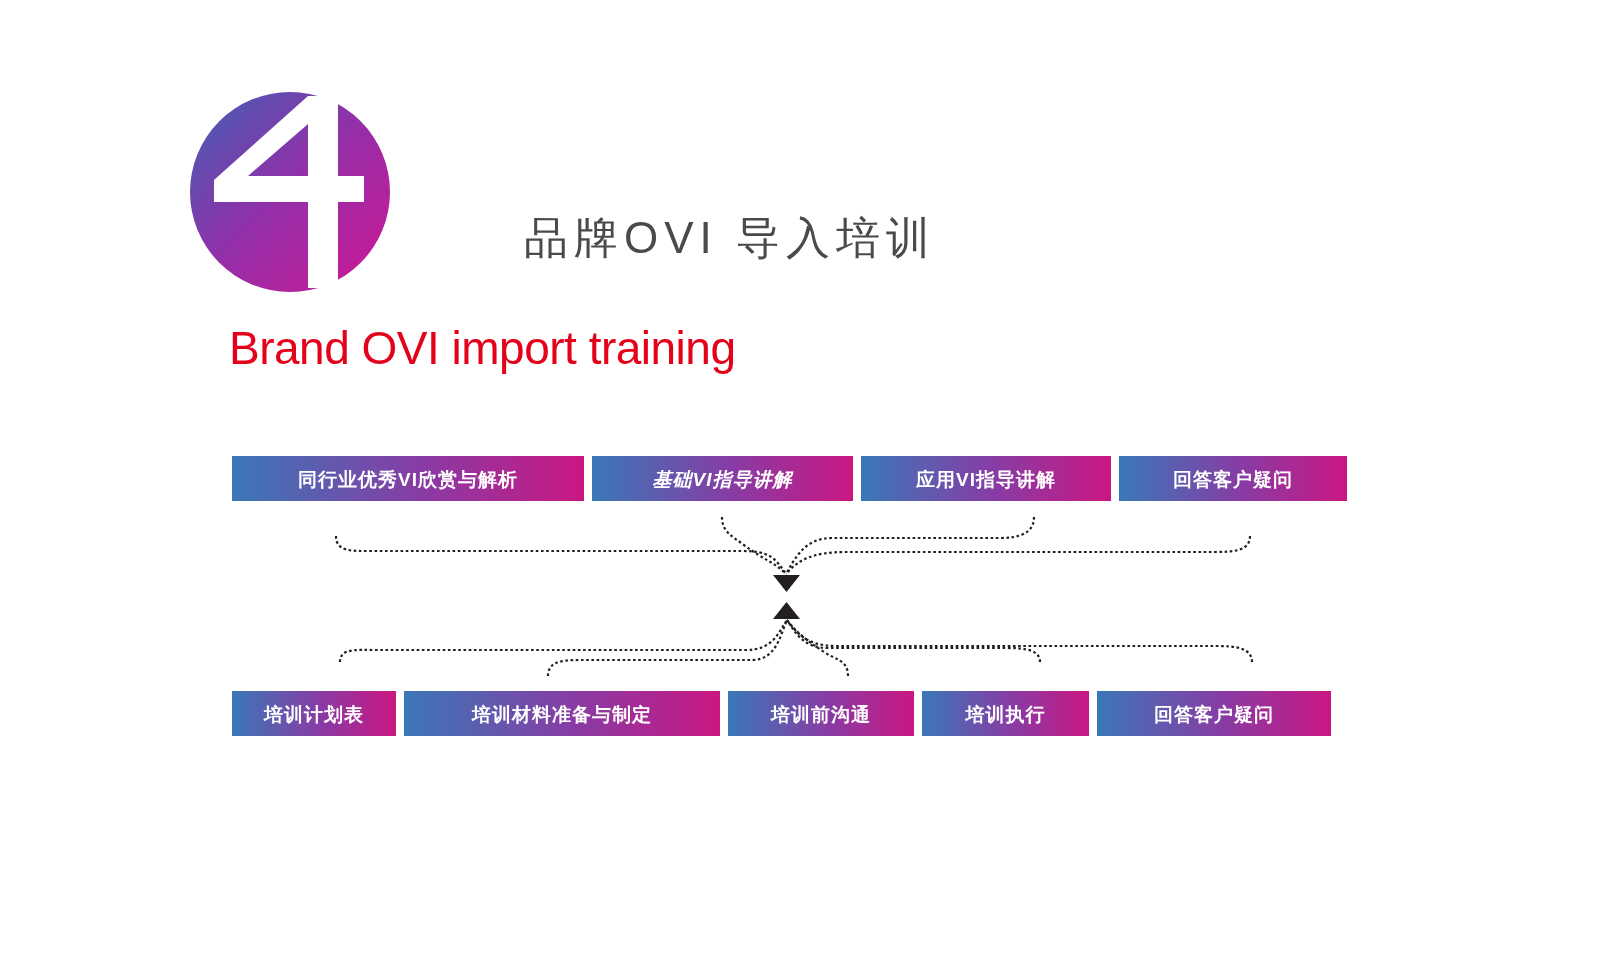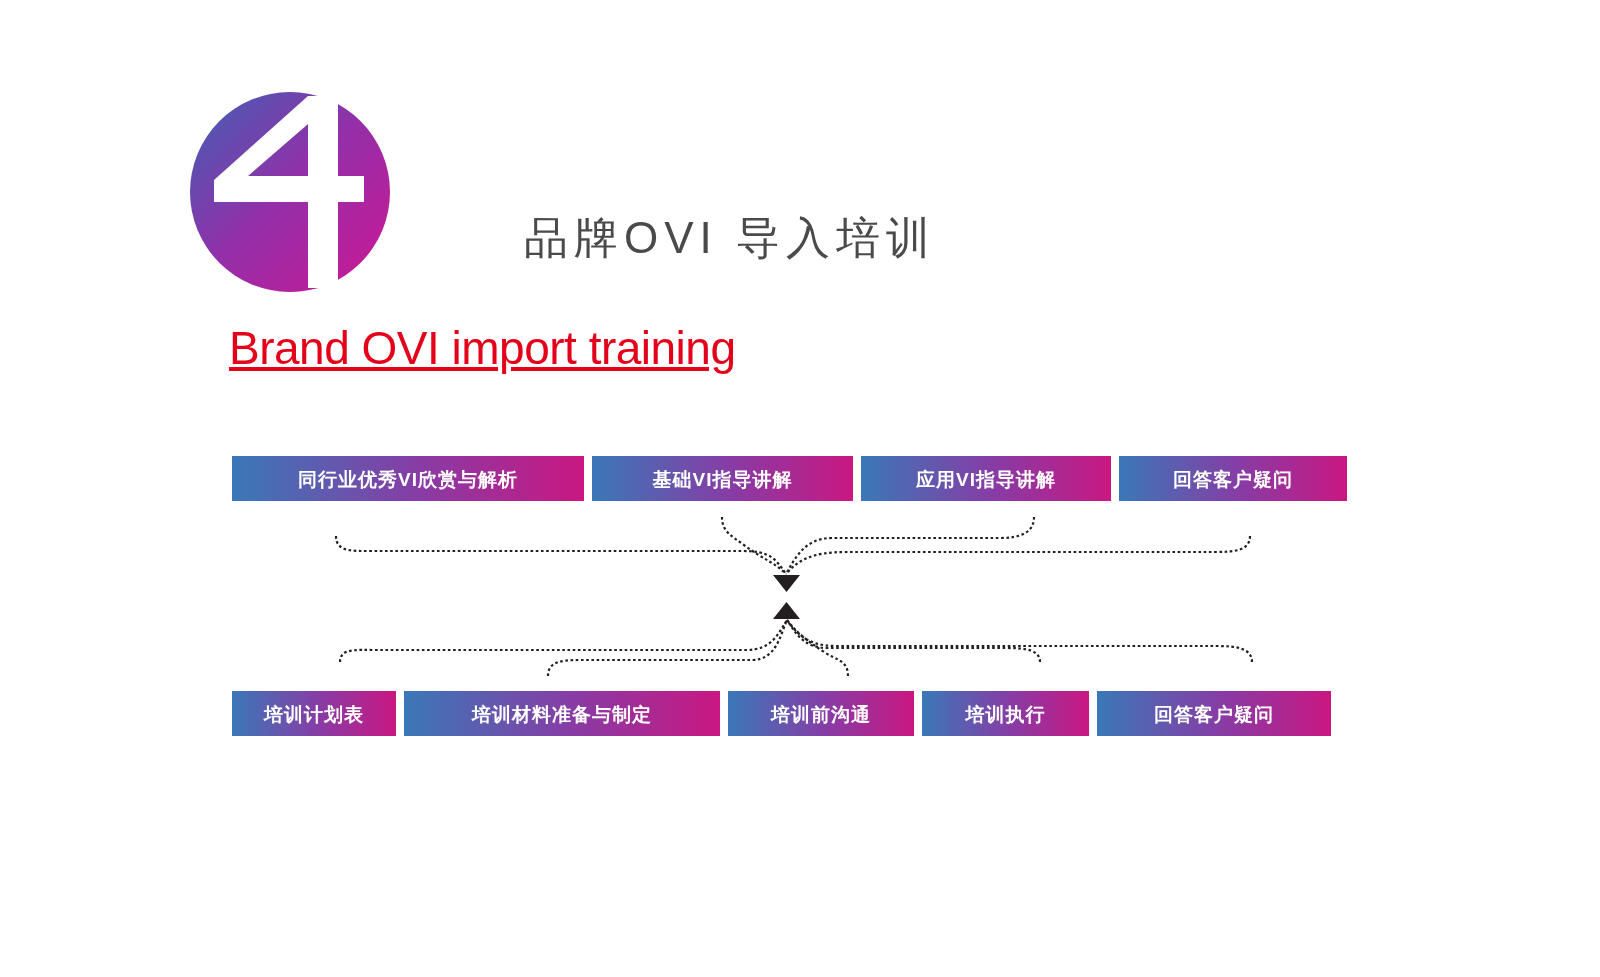--- a/index.html
+++ b/index.html
@@ -126,27 +126,27 @@
       <circle cx="104" cy="104" r="100" fill="url(#logoGrad)" mask="url(#fourMask)"></circle>
 
       <g mask="url(#fourMask)">
         <rect x="152" y="88" width="32" height="26" fill="url(#logoGrad)" opacity="0"></rect>
       </g>
     </svg>
   </div>
 
   <div class="title-cn" style="color: rgb(74, 74, 74);">品牌OVI 导入培训</div>
 
-  <div class="title-en" style="color: rgb(228, 2, 27); text-decoration: underline;">Brand OVI import training</div>
+  <div class="title-en" style="color: rgb(228, 2, 27);">Brand OVI import training</div>
 
   <div class="row row-top">
     <div class="bar" style="width:352px;background:linear-gradient(90deg,#3a78b8 0%,#8a3aa4 55%,#ca1781 100%);">
       <span class="bar-label">同行业优秀VI欣赏与解析</span>
     </div>
-    <div class="bar" style="width:261px;background:linear-gradient(90deg,#3a78b8 0%,#8a3aa4 55%,#ca1781 100%);">
+    <div class="bar" style="width:261px;background:linear-gradient(90deg,#3a78b8 0%,#8a3aa4 55%,#ca1781 100%);font-style:italic;">
       <span class="bar-label">基础VI指导讲解</span>
     </div>
     <div class="bar" style="width:250px;background:linear-gradient(90deg,#3a78b8 0%,#8a3aa4 55%,#ca1781 100%);">
       <span class="bar-label">应用VI指导讲解</span>
     </div>
     <div class="bar" style="width:228px;background:linear-gradient(90deg,#3a78b8 0%,#8a3aa4 55%,#ca1781 100%);">
       <span class="bar-label">回答客户疑问</span>
     </div>
   </div>
 

